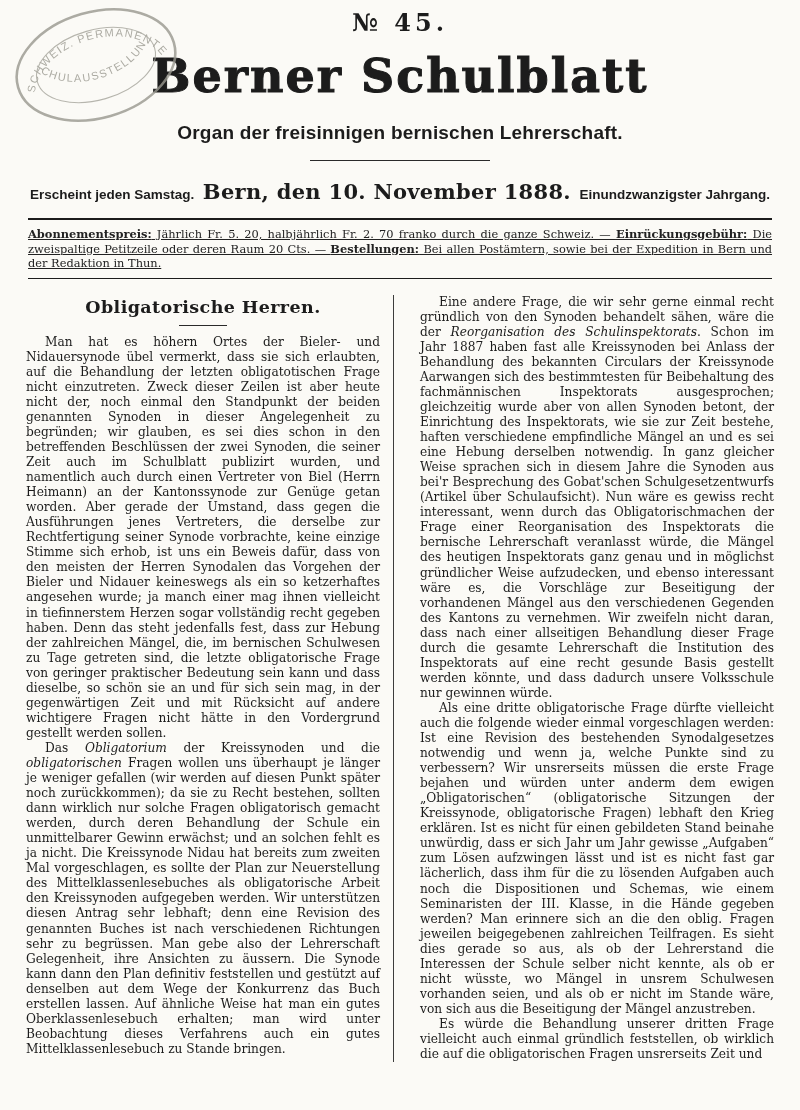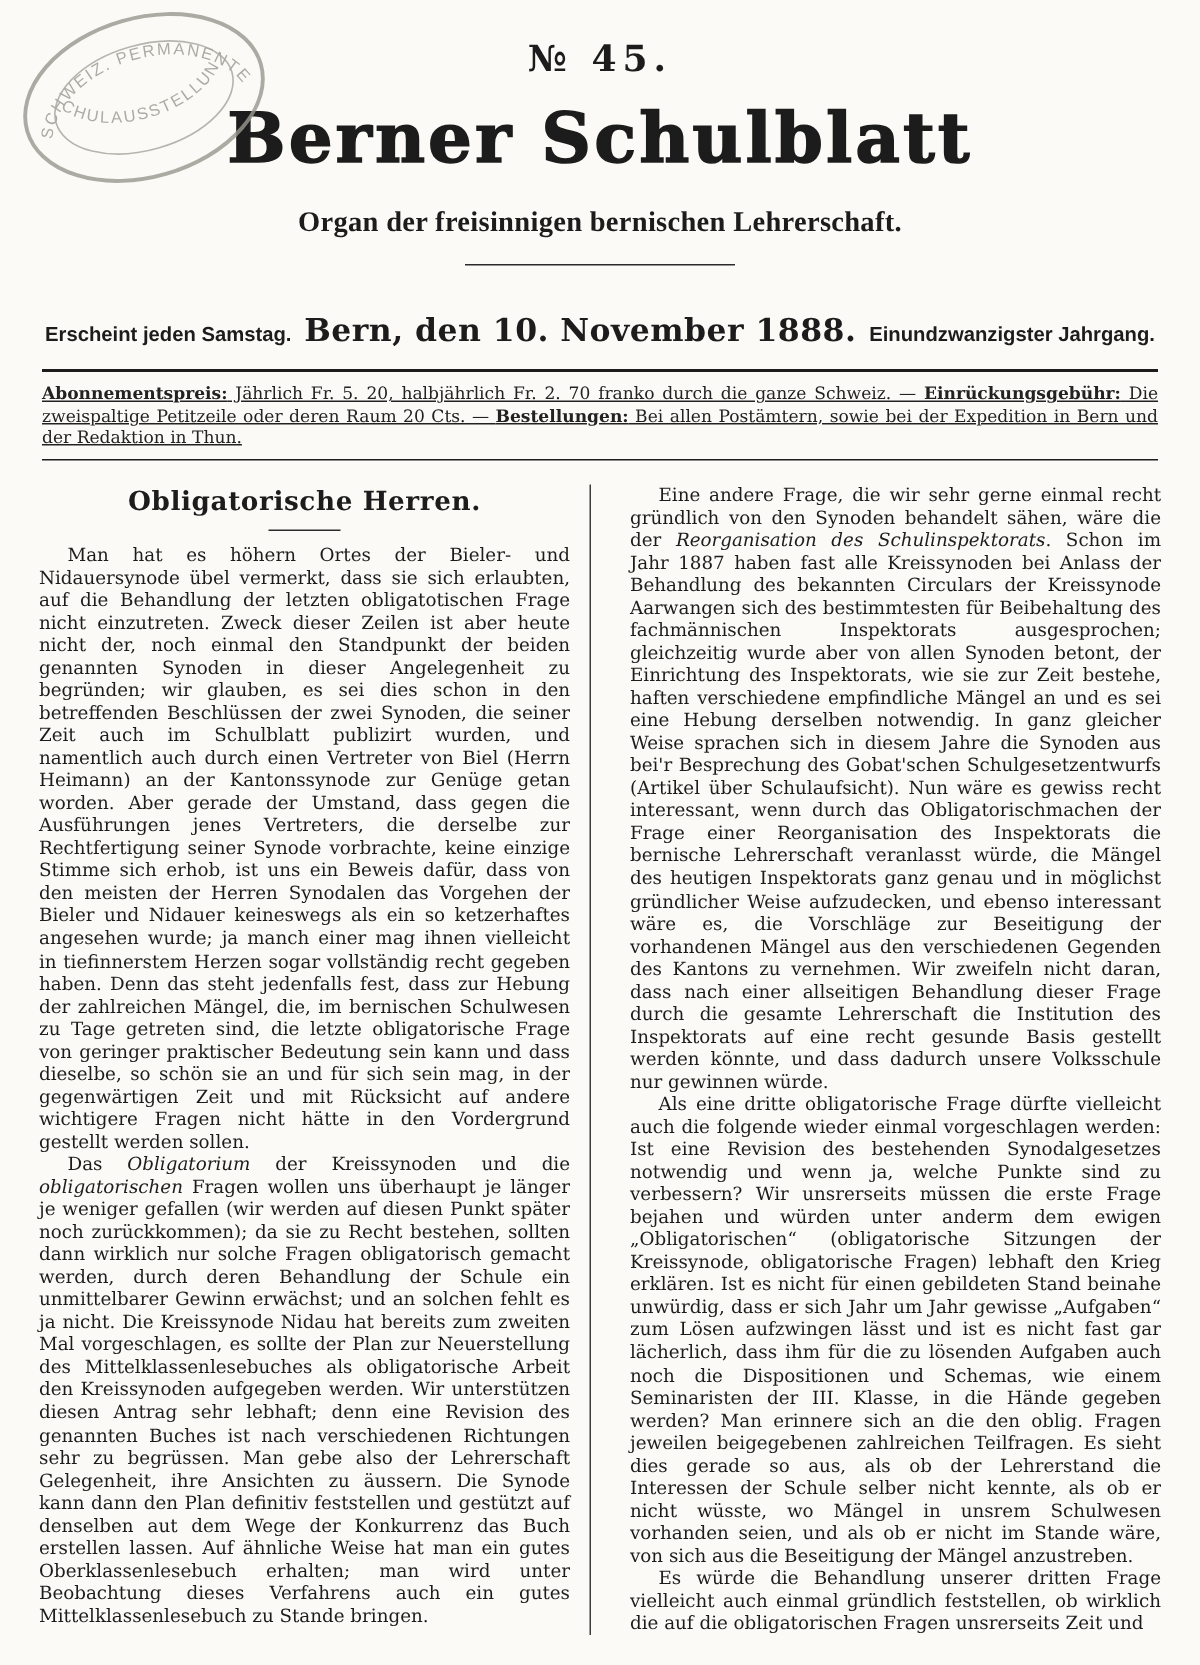--- a/index.html
+++ b/index.html
@@ -20,47 +20,47 @@
     position:absolute; top:4px; left:10px;
     width:172px; height:122px;
     transform:rotate(-16deg);
     opacity:.8;
     pointer-events:none;
   }
 
   
   .issue-no {
     text-align:center;
-    padding-top:24px;
+    padding-top:8px;
     font-size:24px; font-weight:bold;
     letter-spacing:4px;
   }
   .title {
     text-align:center;
     margin-top:16px;
     font-size:46px; font-weight:bold;
     line-height:1.02;
     letter-spacing:2px;
     -webkit-text-stroke:1px var(--ink, #1c1c1c);
     white-space:nowrap;
   }
   .subtitle {
     text-align:center;
     margin-top:22px;
-    font-family:Liberation Serif, serif;
+    font-family:Liberation Sans, sans-serif;
     font-size:19px; font-weight:bold;
     letter-spacing:.2px;
   }
   .rule-short {
     width:180px; border-top:1px solid #2a2a2a;
     margin:16px auto 0;
   }
   .date-row {
     display:flex; justify-content:space-between; align-items:baseline;
-    margin:30px 30px 0;
+    margin:18px 30px 0;
   }
   .schedule, .volume {
     font-family:"Liberation Sans", sans-serif;
     font-size:13.5px; font-weight:bold;
   }
   .dateline { font-size:21px; font-weight:bold; letter-spacing:.3px; }
 
   .rule-heavy { margin:14px 28px 0; border-top:2px solid var(--ink,#1c1c1c); }
   .imprint {
     margin:7px 28px 0;

